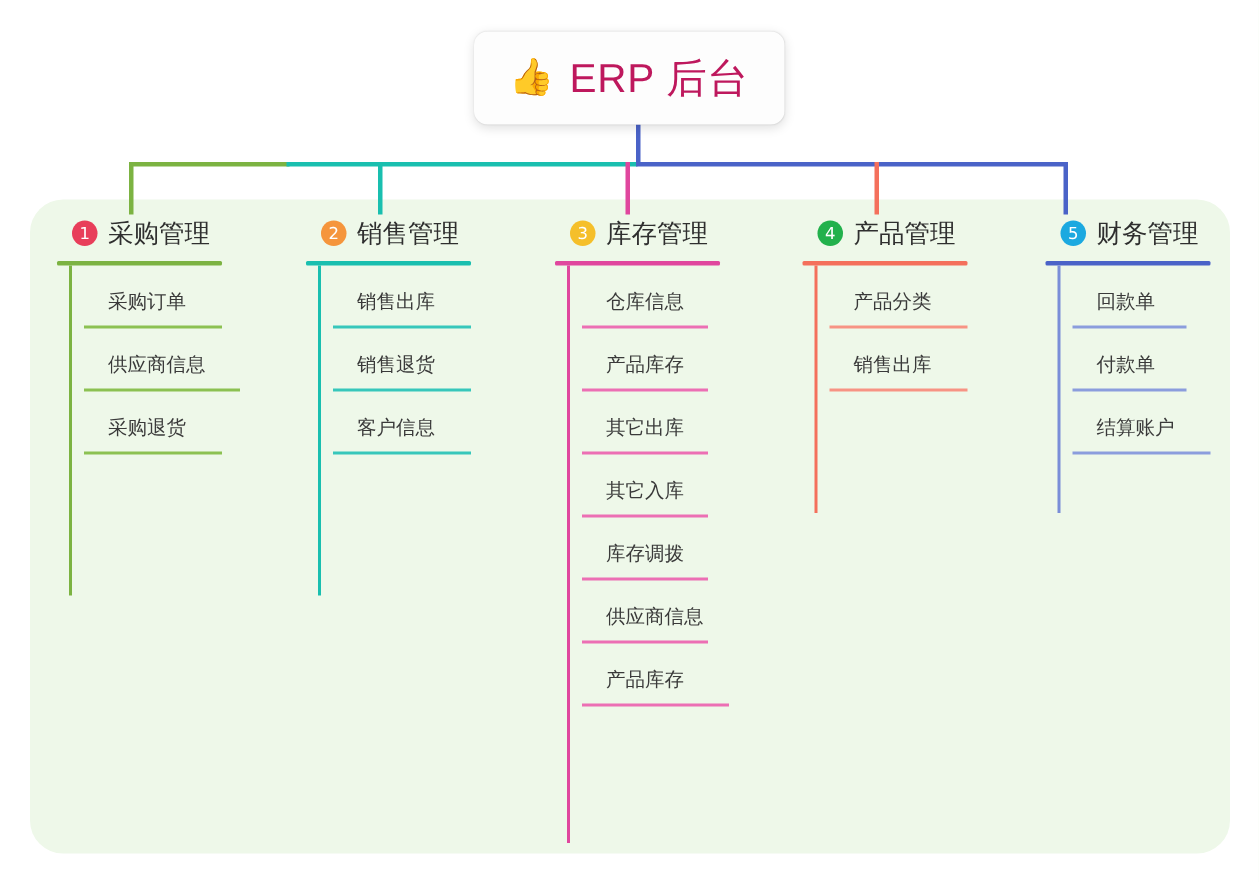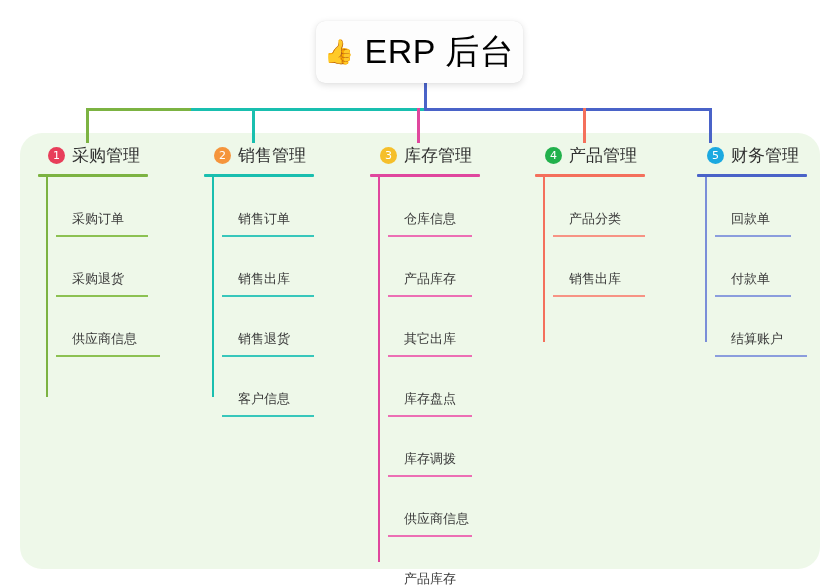--- a/index.html
+++ b/index.html
@@ -34,22 +34,22 @@
     justify-content: center;
     gap: 10px;
     z-index: 6;
   }
   .root-emoji {
     font-size: 24px;
     line-height: 1;
     display: inline-block;
   }
   .root-title {
-    font-size: 34px;
-    color: #000000;
+    font-size: 27px;
+    color: #be185d;
     letter-spacing: 0.5px;
     white-space: nowrap;
   }
 
   
   .panel {
     position: absolute;
     left: 20px;
     top: 133px;
     width: 800px;
@@ -105,21 +105,21 @@
     padding-left: 10px;
   }
   .rail-line {
     position: absolute;
     left: 8px;
     top: 0;
     width: 2px;
   }
   .leaf {
     position: relative;
-    height: 60px;
+    height: 42px;
     box-sizing: border-box;
   }
   .leaf-text {
     position: absolute;
     left: 24px;
     bottom: 9px;
     font-size: 13px;
     color: #3a3a3a;
     white-space: nowrap;
   }
@@ -157,43 +157,39 @@
       <span class="col-title">采购管理</span>
     </div>
     <div class="head-rule" style="background:#7cb342; width:110px;"></div>
     <div class="leaf-rail">
       <div class="rail-line" style="height:220px; background:#7cb342;"></div>
       <div class="leaf">
         <span class="leaf-text">采购订单</span>
         <span class="leaf-rule" style="background:#8cc152; width:92px;"></span>
       </div>
       <div class="leaf">
+        <span class="leaf-text">供应商信息</span>
+        <span class="leaf-rule" style="background:#8cc152; width:104px;"></span>
+      </div>
+      <div class="leaf">
         <span class="leaf-text">采购退货</span>
         <span class="leaf-rule" style="background:#8cc152; width:92px;"></span>
       </div>
-      <div class="leaf">
-        <span class="leaf-text">供应商信息</span>
-        <span class="leaf-rule" style="background:#8cc152; width:104px;"></span>
-      </div>
     </div>
   </div>
 
   <div class="col" style="left:204px; width:150px;">
     <div class="col-head">
       <span class="badge" style="background:#f5953c;">2</span>
       <span class="col-title">销售管理</span>
     </div>
     <div class="head-rule" style="background:#19bfaf; width:110px;"></div>
     <div class="leaf-rail">
       <div class="rail-line" style="height:220px; background:#19bfaf;"></div>
       <div class="leaf">
-        <span class="leaf-text">销售订单</span>
-        <span class="leaf-rule" style="background:#37c7bb; width:92px;"></span>
-      </div>
-      <div class="leaf">
         <span class="leaf-text">销售出库</span>
         <span class="leaf-rule" style="background:#37c7bb; width:92px;"></span>
       </div>
       <div class="leaf">
         <span class="leaf-text">销售退货</span>
         <span class="leaf-rule" style="background:#37c7bb; width:92px;"></span>
       </div>
       <div class="leaf">
         <span class="leaf-text">客户信息</span>
         <span class="leaf-rule" style="background:#37c7bb; width:92px;"></span>
@@ -215,21 +211,21 @@
       </div>
       <div class="leaf">
         <span class="leaf-text">产品库存</span>
         <span class="leaf-rule" style="background:#ec6fb4; width:84px;"></span>
       </div>
       <div class="leaf">
         <span class="leaf-text">其它出库</span>
         <span class="leaf-rule" style="background:#ec6fb4; width:84px;"></span>
       </div>
       <div class="leaf">
-        <span class="leaf-text">库存盘点</span>
+        <span class="leaf-text">其它入库</span>
         <span class="leaf-rule" style="background:#ec6fb4; width:84px;"></span>
       </div>
       <div class="leaf">
         <span class="leaf-text">库存调拨</span>
         <span class="leaf-rule" style="background:#ec6fb4; width:84px;"></span>
       </div>
       <div class="leaf">
         <span class="leaf-text">供应商信息</span>
         <span class="leaf-rule" style="background:#ec6fb4; width:84px;"></span>
       </div>

